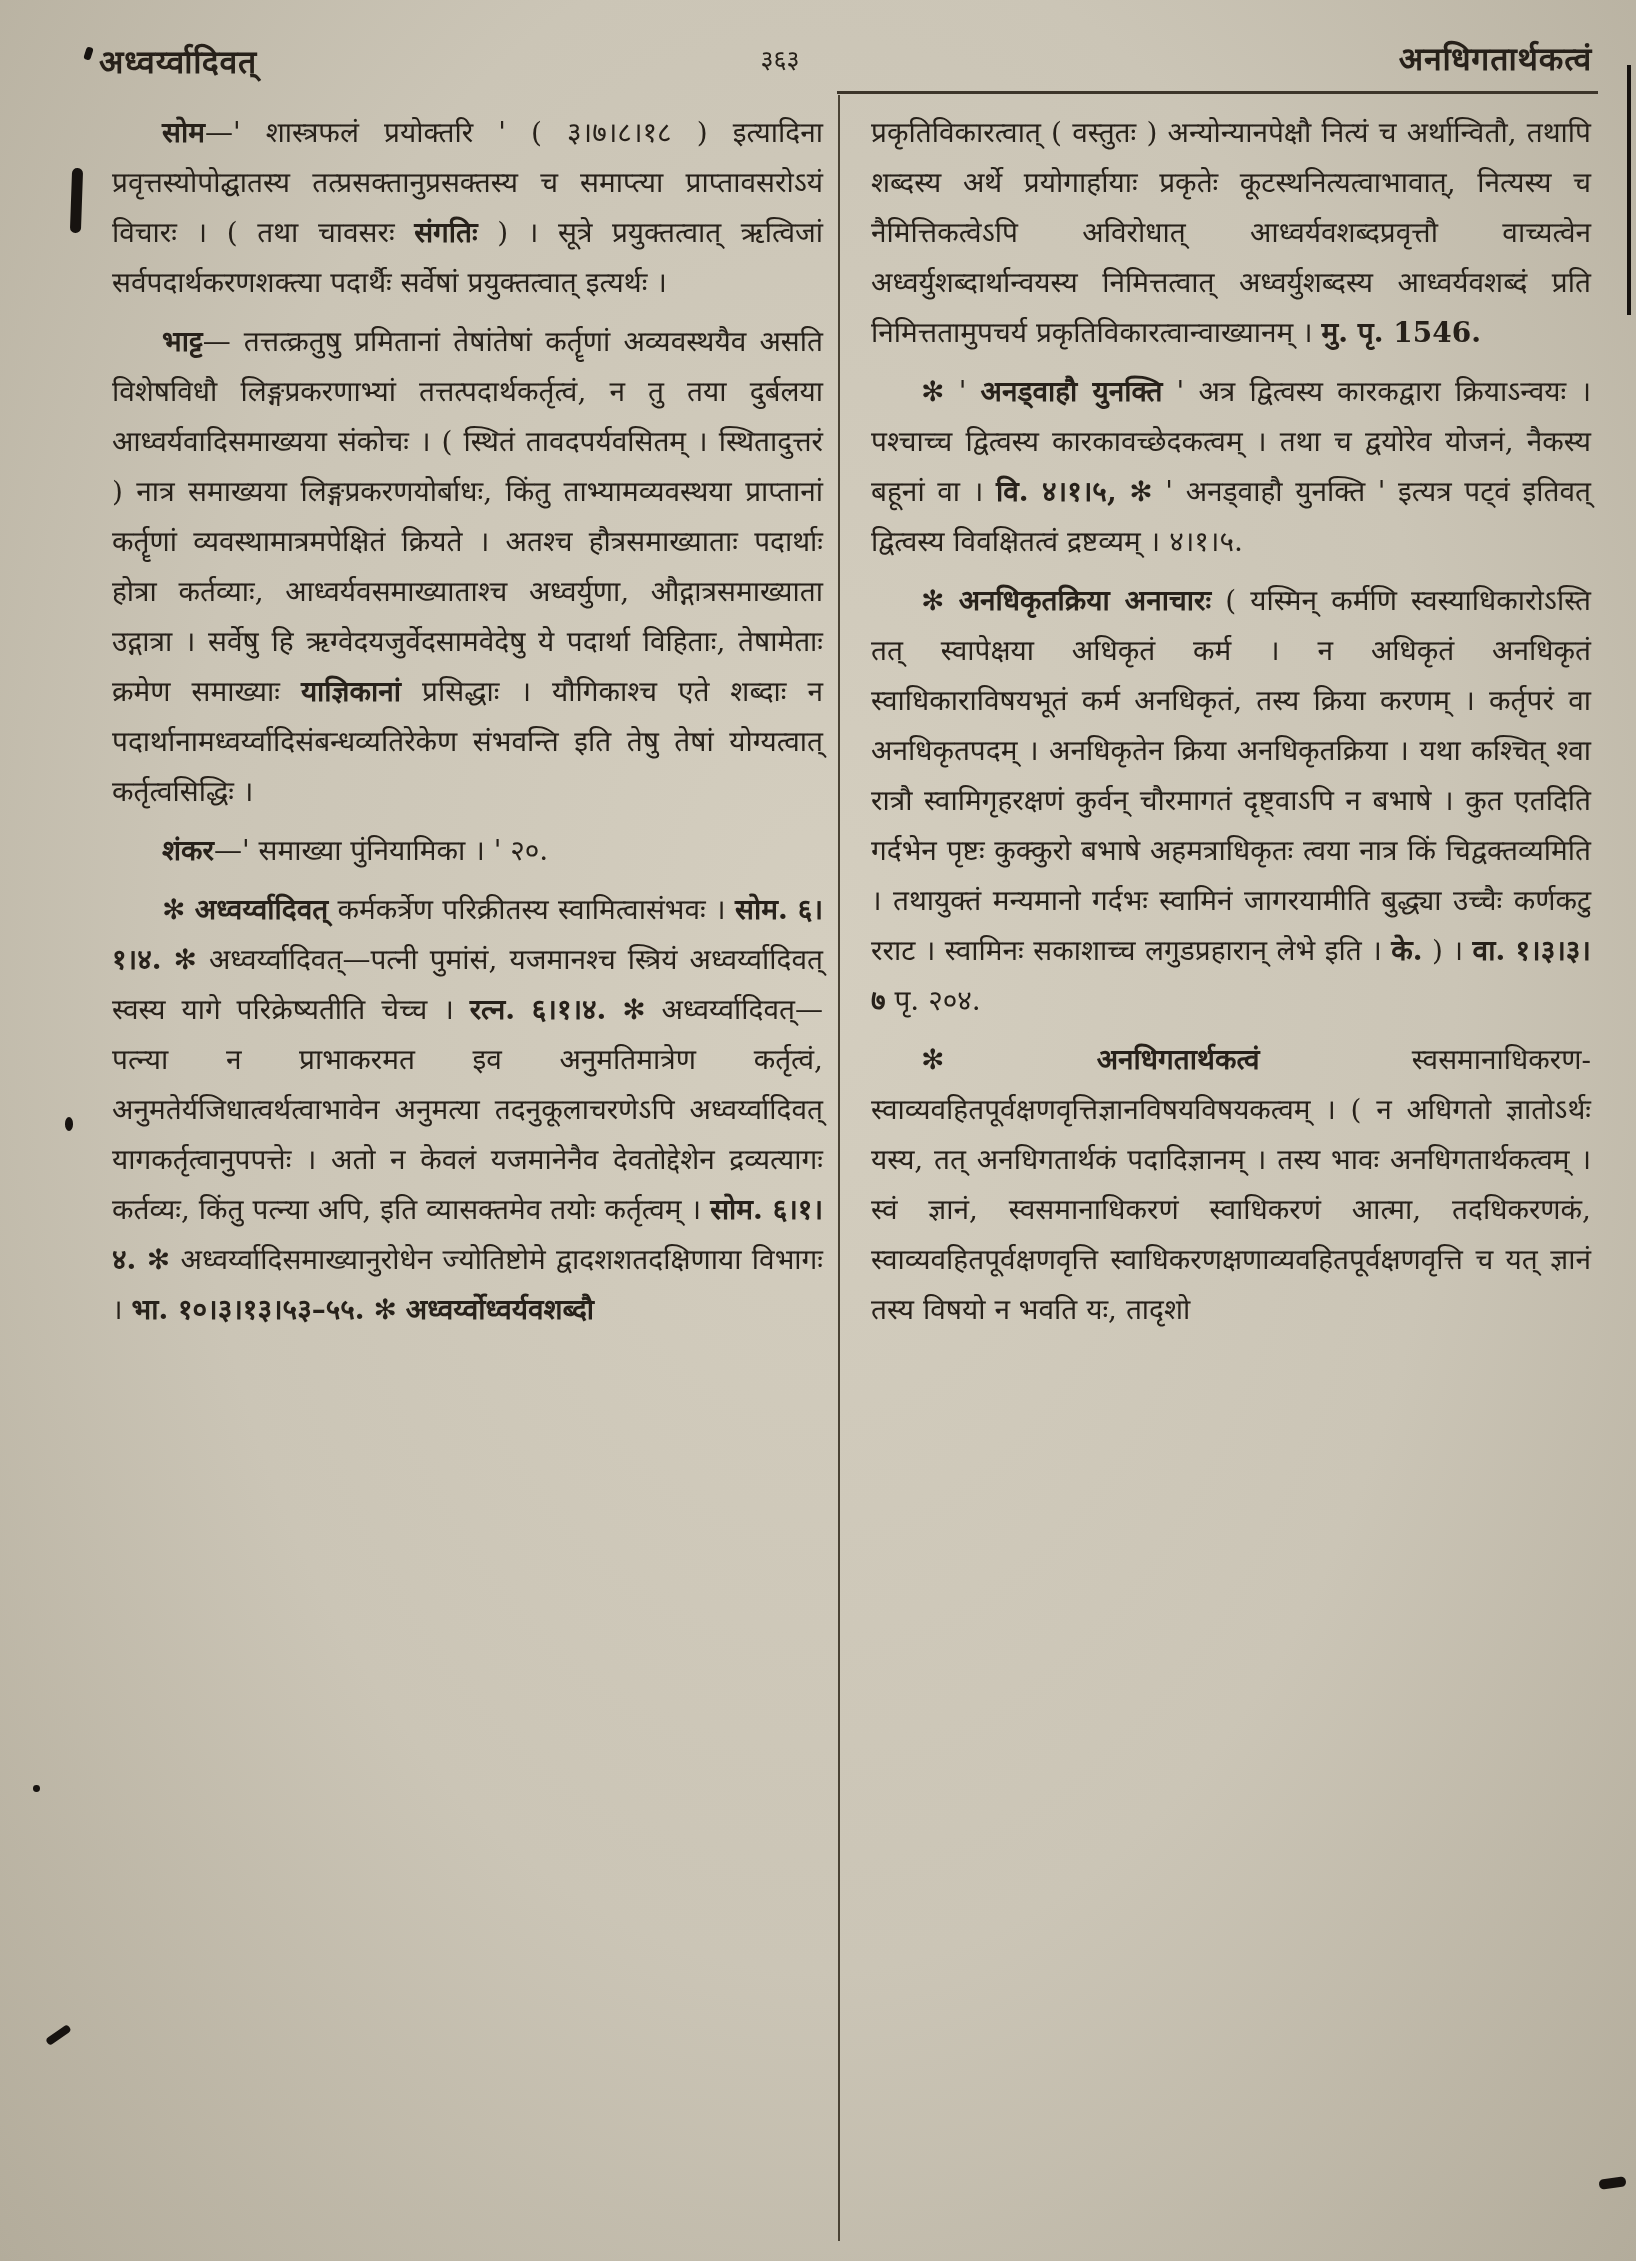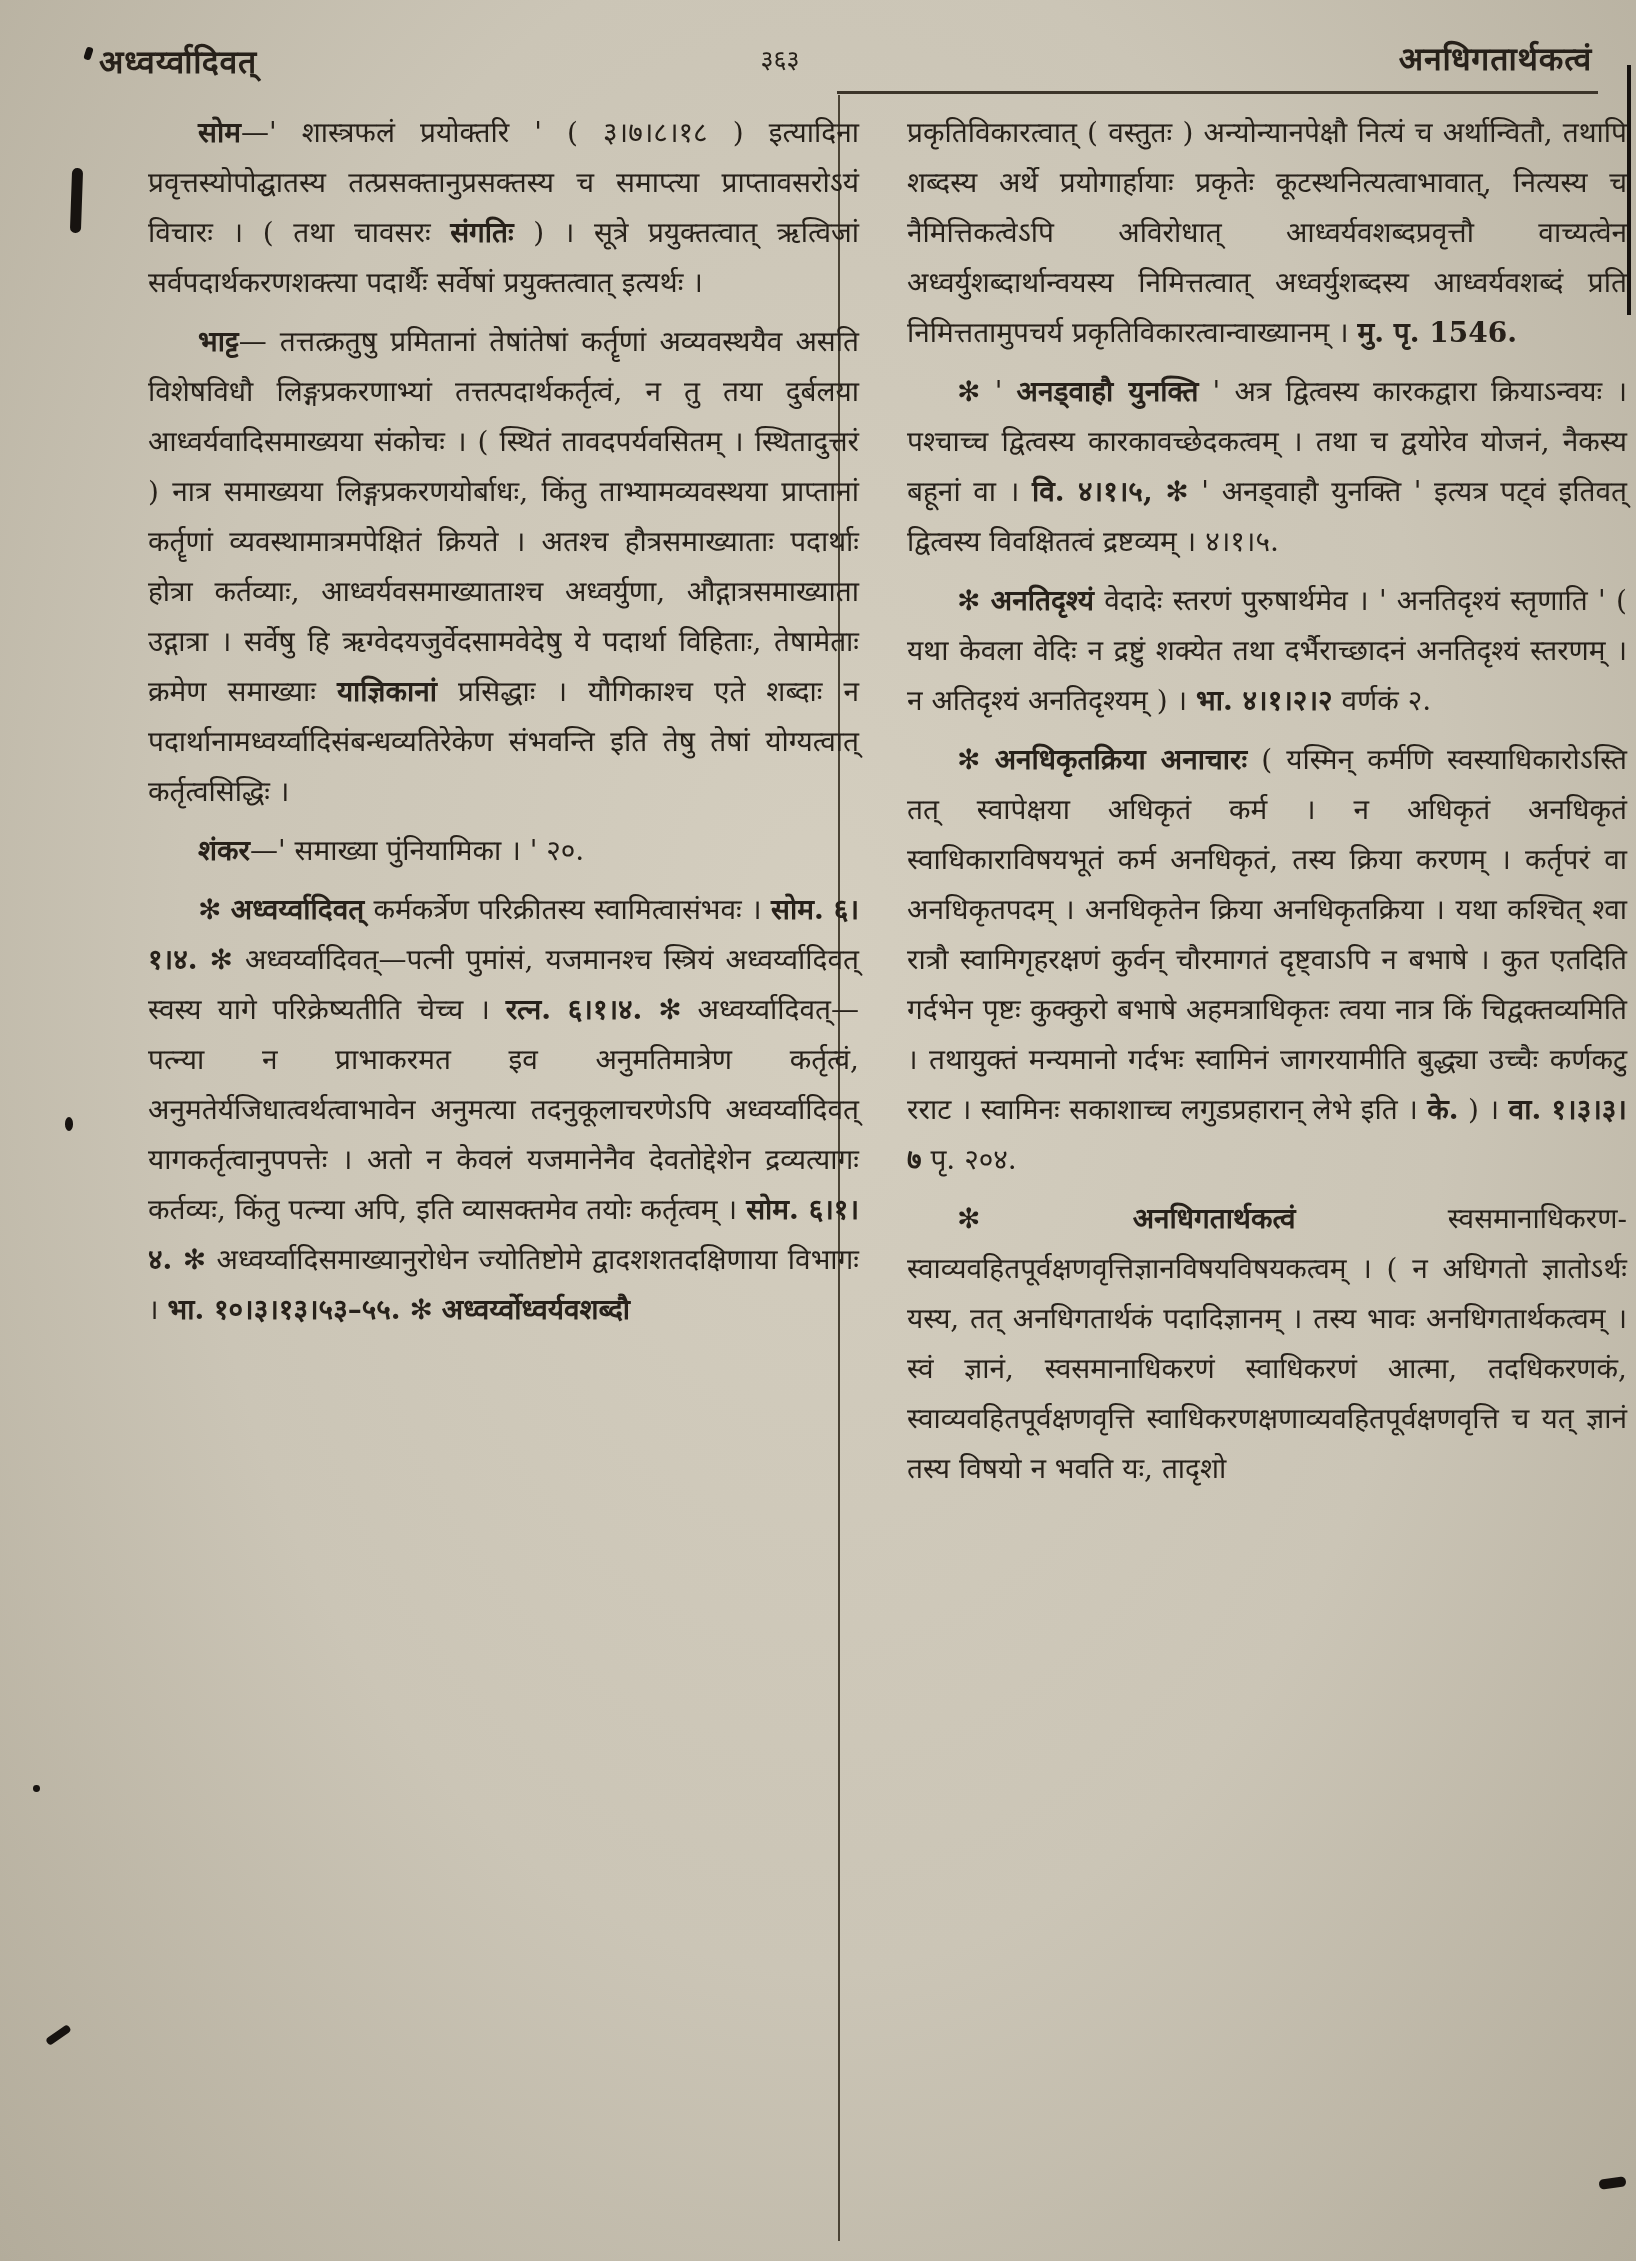--- a/index.html
+++ b/index.html
@@ -35,21 +35,20 @@
   }
   .column-divider {
     position: absolute; top: 95px; bottom: 19.7px; left: 838px; width: 2.3px;
     background: #4a4335;
   }
   
   .col {
     position: absolute; top: 108px;
     font-size: 28px; line-height: 50px;
     text-align: justify;
-    margin-left: 36px;
   }
   .col-left  { left: 112px;  width: 711px; }
   .col-right { left: 871px; width: 720px; }
   .para { margin-bottom: 9px; }
   .para.indent { text-indent: 50px; }
   .para b { font-weight: 700; }
   
   .artifact { position: absolute; background: #171310; }
   .a1 { left: 71px;  top: 168px;  width: 10.6px; height: 65px; border-radius: 5.3px; transform: rotate(2deg); }
   .a2 { left: 65px;  top: 1117px; width: 8.3px; height: 13.6px; border-radius: 50%; }
@@ -73,21 +72,20 @@
 
   <div class="col col-left">
       <p class="para indent"><b>सोम</b><span>—' शास्त्रफलं प्रयोक्तरि ' ( ३।७।८।१८ ) इत्यादिना प्रवृत्तस्योपोद्घातस्य तत्प्रसक्तानुप्रसक्तस्य च समाप्त्या प्राप्तावसरोऽयं विचारः । ( तथा चावसरः </span><b>संगतिः</b><span> ) । सूत्रे प्रयुक्तत्वात् ऋत्विजां सर्वपदार्थकरणशक्त्या पदार्थैः सर्वेषां प्रयुक्तत्वात् इत्यर्थः ।</span></p>
       <p class="para indent"><b>भाट्ट</b><span>— तत्तत्क्रतुषु प्रमितानां तेषांतेषां कर्तॄणां अव्यवस्थयैव असति विशेषविधौ लिङ्गप्रकरणाभ्यां तत्तत्पदार्थकर्तृत्वं, न तु तया दुर्बलया आध्वर्यवादिसमाख्यया संकोचः । ( स्थितं तावदपर्यवसितम् । स्थितादुत्तरं ) नात्र समाख्यया लिङ्गप्रकरणयोर्बाधः, किंतु ताभ्यामव्यवस्थया प्राप्तानां कर्तॄणां व्यवस्थामात्रमपेक्षितं क्रियते । अतश्च हौत्रसमाख्याताः पदार्थाः होत्रा कर्तव्याः, आध्वर्यवसमाख्याताश्च अध्वर्युणा, औद्गात्रसमाख्याता उद्गात्रा । सर्वेषु हि ऋग्वेदयजुर्वेदसामवेदेषु ये पदार्था विहिताः, तेषामेताः क्रमेण समाख्याः </span><b>याज्ञिकानां</b><span> प्रसिद्धाः । यौगिकाश्च एते शब्दाः न पदार्थानामध्वर्य्वादिसंबन्धव्यतिरेकेण संभवन्ति इति तेषु तेषां योग्यत्वात् कर्तृत्वसिद्धिः ।</span></p>
       <p class="para indent"><b>शंकर</b><span>—' समाख्या पुंनियामिका । ' २०.</span></p>
       <p class="para indent"><span>✻ </span><b>अध्वर्य्वादिवत्</b><span> कर्मकर्त्रेण परिक्रीतस्य स्वामित्वासंभवः । </span><b>सोम. ६।१।४.</b><span> ✻ अध्वर्य्वादिवत्—पत्नी पुमांसं, यजमानश्च स्त्रियं अध्वर्य्वादिवत् स्वस्य यागे परिक्रेष्यतीति चेच्च । </span><b>रत्न. ६।१।४.</b><span> ✻ अध्वर्य्वादिवत्—पत्न्या न प्राभाकरमत इव अनुमतिमात्रेण कर्तृत्वं, अनुमतेर्यजिधात्वर्थत्वाभावेन अनुमत्या तदनुकूलाचरणेऽपि अध्वर्य्वादिवत् यागकर्तृत्वानुपपत्तेः । अतो न केवलं यजमानेनैव देवतोद्देशेन द्रव्यत्यागः कर्तव्यः, किंतु पत्न्या अपि, इति व्यासक्तमेव तयोः कर्तृत्वम् । </span><b>सोम. ६।१।४.</b><span> ✻ अध्वर्य्वादिसमाख्यानुरोधेन ज्योतिष्टोमे द्वादशशतदक्षिणाया विभागः । </span><b>भा. १०।३।१३।५३–५५.</b><span> ✻ </span><b>अध्वर्य्वोध्वर्यवशब्दौ</b></p>
     </div>
   <div class="col col-right">
       <p class="para"><span>प्रकृतिविकारत्वात् ( वस्तुतः ) अन्योन्यानपेक्षौ नित्यं च अर्थान्वितौ, तथापि शब्दस्य अर्थे प्रयोगार्हायाः प्रकृतेः कूटस्थनित्यत्वाभावात्, नित्यस्य च नैमित्तिकत्वेऽपि अविरोधात् आध्वर्यवशब्दप्रवृत्तौ वाच्यत्वेन अध्वर्युशब्दार्थान्वयस्य निमित्तत्वात् अध्वर्युशब्दस्य आध्वर्यवशब्दं प्रति निमित्ततामुपचर्य प्रकृतिविकारत्वान्वाख्यानम् । </span><b>मु. पृ. 1546.</b></p>
       <p class="para indent"><span>✻ ' </span><b>अनड्वाहौ युनक्ति</b><span> ' अत्र द्वित्वस्य कारकद्वारा क्रियाऽन्वयः । पश्चाच्च द्वित्वस्य कारकावच्छेदकत्वम् । तथा च द्वयोरेव योजनं, नैकस्य बहूनां वा । </span><b>वि. ४।१।५,</b><span> ✻ ' अनड्वाहौ युनक्ति ' इत्यत्र पट्वं इतिवत् द्वित्वस्य विवक्षितत्वं द्रष्टव्यम् । ४।१।५.</span></p>
-      <p class="para indent"><span>✻ </span><b>अनतिदृश्यं</b><span> वेदादेः स्तरणं पुरुषार्थमेव । ' अनतिदृश्यं स्तृणाति ' ( यथा केवला वेदिः न द्रष्टुं शक्येत तथा दर्भैराच्छादनं अनतिदृश्यं स्तरणम् । न अतिदृश्यं अनतिदृश्यम् ) । </span><b>भा. ४।१।२।२</b><span> वर्णकं २.</span></p>
       <p class="para indent"><span>✻ </span><b>अनधिकृतक्रिया अनाचारः</b><span> ( यस्मिन् कर्मणि स्वस्याधिकारोऽस्ति तत् स्वापेक्षया अधिकृतं कर्म । न अधिकृतं अनधिकृतं स्वाधिकाराविषयभूतं कर्म अनधिकृतं, तस्य क्रिया करणम् । कर्तृपरं वा अनधिकृतपदम् । अनधिकृतेन क्रिया अनधिकृतक्रिया । यथा कश्चित् श्वा रात्रौ स्वामिगृहरक्षणं कुर्वन् चौरमागतं दृष्ट्वाऽपि न बभाषे । कुत एतदिति गर्दभेन पृष्टः कुक्कुरो बभाषे अहमत्राधिकृतः त्वया नात्र किं चिद्वक्तव्यमिति । तथायुक्तं मन्यमानो गर्दभः स्वामिनं जागरयामीति बुद्ध्या उच्चैः कर्णकटु रराट । स्वामिनः सकाशाच्च लगुडप्रहारान् लेभे इति । </span><b>के.</b><span> ) । </span><b>वा. १।३।३।७</b><span> पृ. २०४.</span></p>
       <p class="para indent"><span>✻ </span><b>अनधिगतार्थकत्वं</b><span> स्वसमानाधिकरण-स्वाव्यवहितपूर्वक्षणवृत्तिज्ञानविषयविषयकत्वम् । ( न अधिगतो ज्ञातोऽर्थः यस्य, तत् अनधिगतार्थकं पदादिज्ञानम् । तस्य भावः अनधिगतार्थकत्वम् । स्वं ज्ञानं, स्वसमानाधिकरणं स्वाधिकरणं आत्मा, तदधिकरणकं, स्वाव्यवहितपूर्वक्षणवृत्ति स्वाधिकरणक्षणाव्यवहितपूर्वक्षणवृत्ति च यत् ज्ञानं तस्य विषयो न भवति यः, तादृशो</span></p>
     </div>
 
   <div class="artifact a1"></div>
   <div class="artifact a2"></div>
   <div class="artifact a3"></div>
   <div class="artifact a4"></div>
   <div class="artifact a5"></div>
   <div class="artifact a6"></div>

